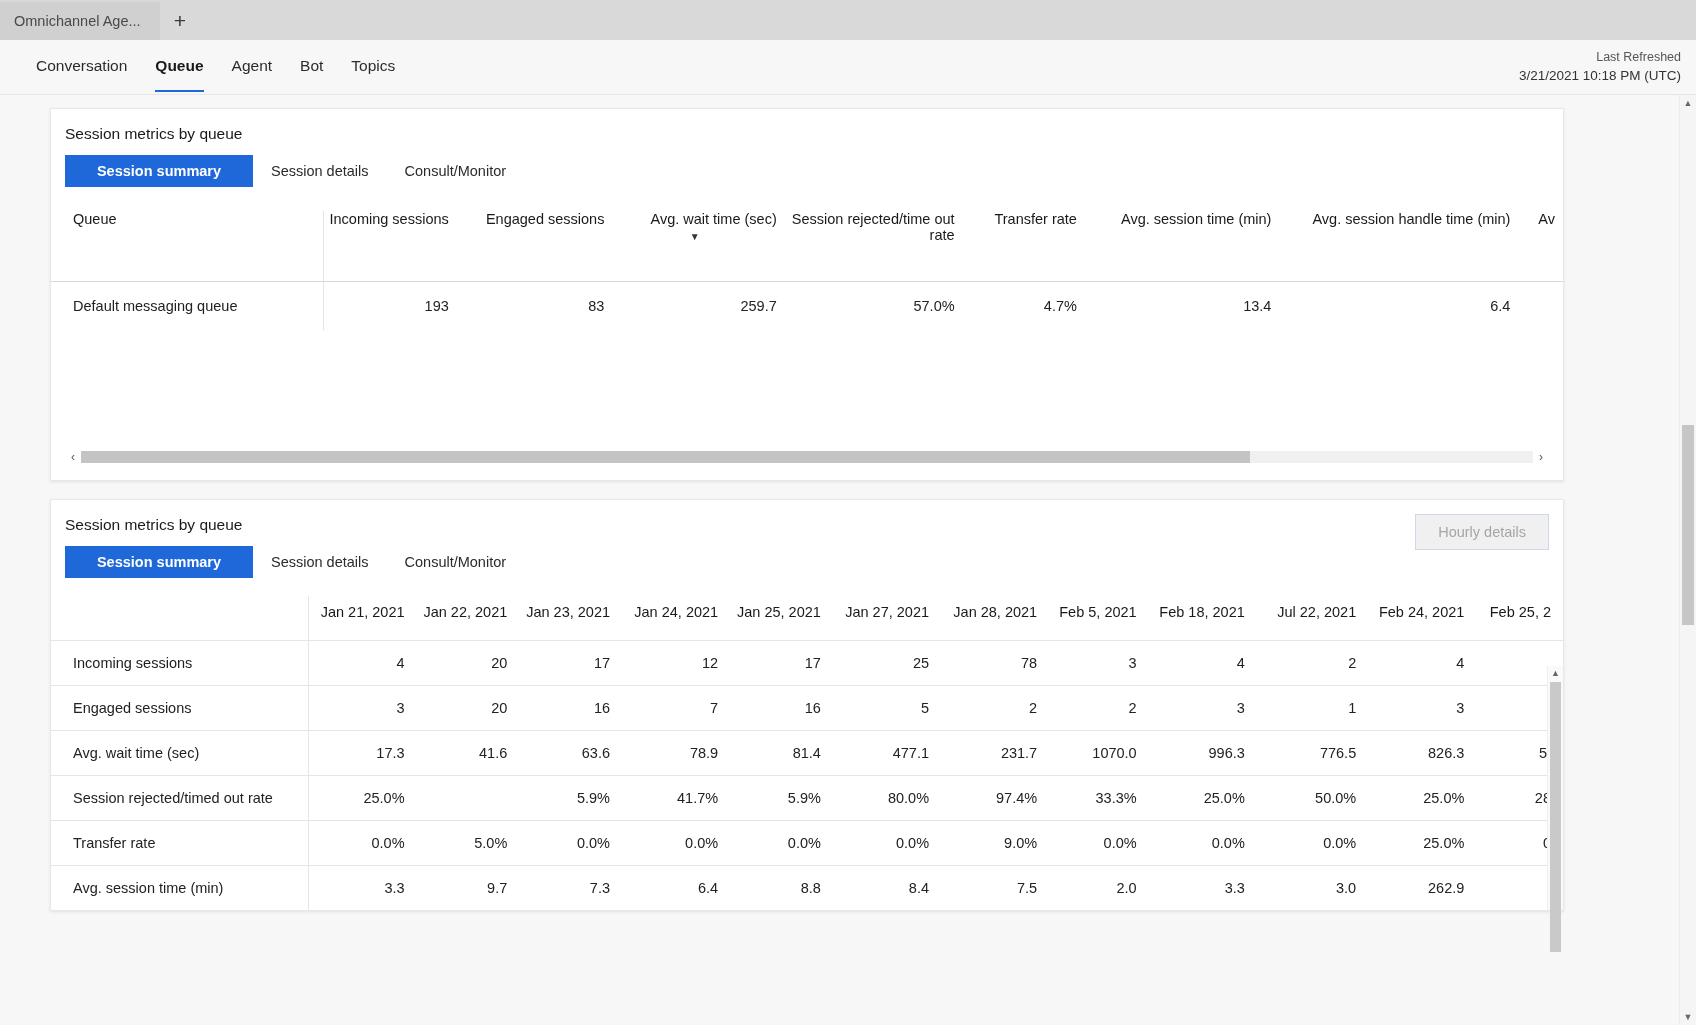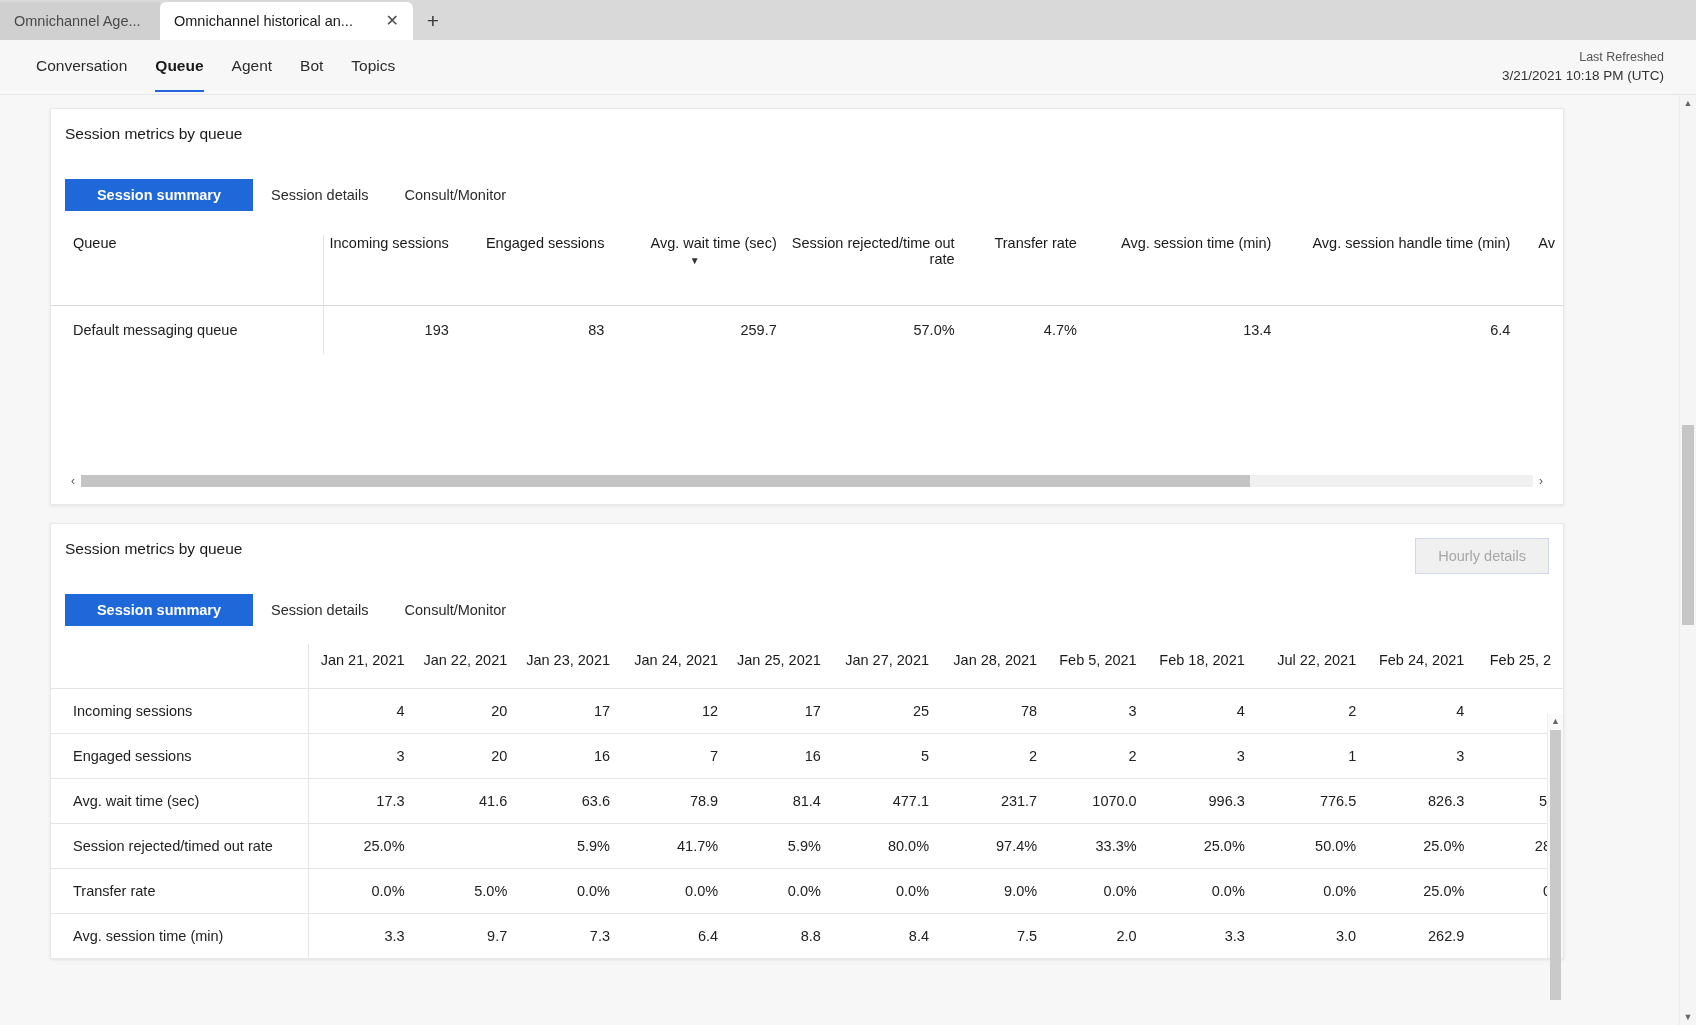--- a/index.html
+++ b/index.html
@@ -72,21 +72,21 @@
   .navtab.active { font-weight: bold; color: #1a1a1a; }
   .navtab.active::after {
     content: "";
     position: absolute;
     left: 14px; right: 14px; bottom: 0;
     height: 2.5px;
     background: #2266dd;
   }
   .refreshbox {
     position: absolute;
-    right: 32px; top: 8px;
+    right: 15px; top: 8px;
     text-align: right;
     line-height: 1.45;
   }
   .refresh-label { font-size: 12.5px; color: #555; }
   .refresh-time { font-size: 13.5px; color: #333; }
 
   
   .page {
     position: relative;
     height: calc(1025px - 40px - 55px);
@@ -108,21 +108,20 @@
     padding: 16px 0 0 14px;
   }
   .subtabs { display: flex; align-items: center; padding: 12px 0 0 14px; }
   .subtab {
     font-size: 14.5px;
     color: #2b2b2b;
     padding: 8px 18px;
     height: 32px;
     display: flex; align-items: center;
     white-space: nowrap;
-    margin-top: 24px;
   }
   .subtab.active {
     background: #1f68d9;
     color: #ffffff;
     font-weight: bold;
     min-width: 188px;
     justify-content: center;
   }
 
   
@@ -266,24 +265,20 @@
   }
   .ps-up { top: 0; }
   .ps-down { bottom: 0; }
 </style>
 </head>
 <body>
 
 <div class="tabstrip">
   <div class="btab inactive">
     <span class="tablabel">Omnichannel Age...</span>
-  </div>
-  <div class="btab active">
-    <span class="tablabel">Omnichannel historical an...</span>
-    <span class="btab-close">✕</span>
   </div>
   <div class="newtab">+</div>
 </div>
 
 <div class="navbar">
   <div class="navtabs">
     <div class="navtab">
       <span>Conversation</span>
     </div>
     <div class="navtab active">

